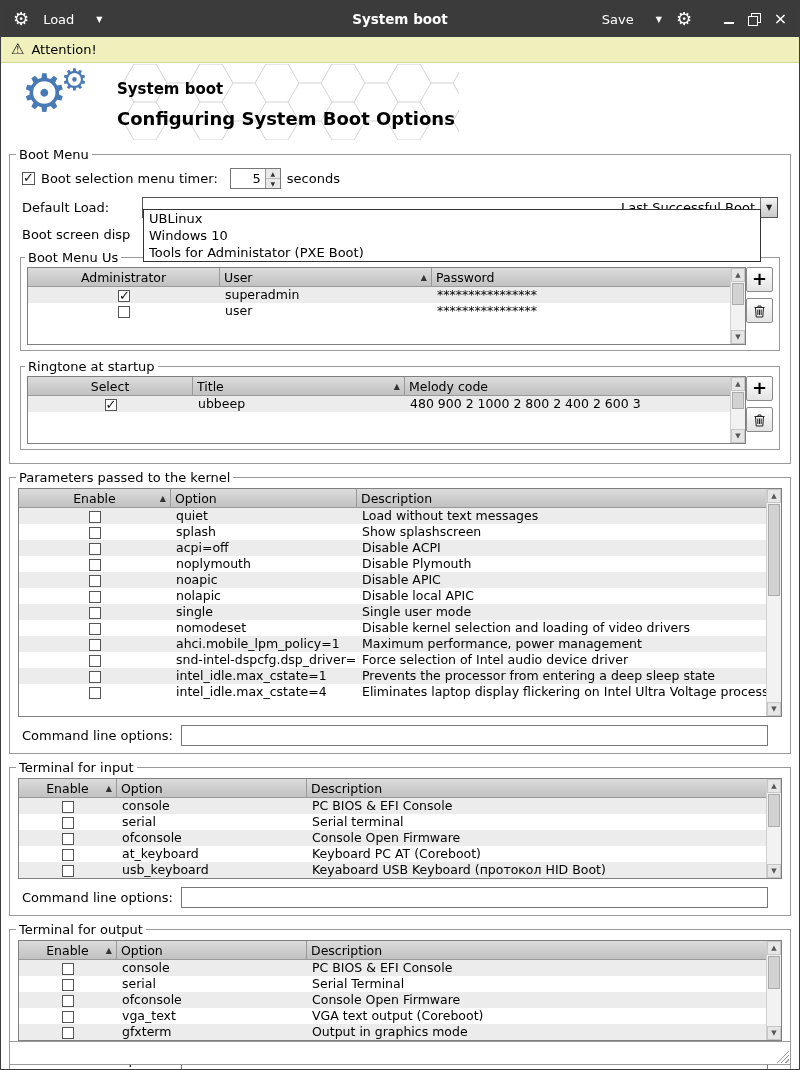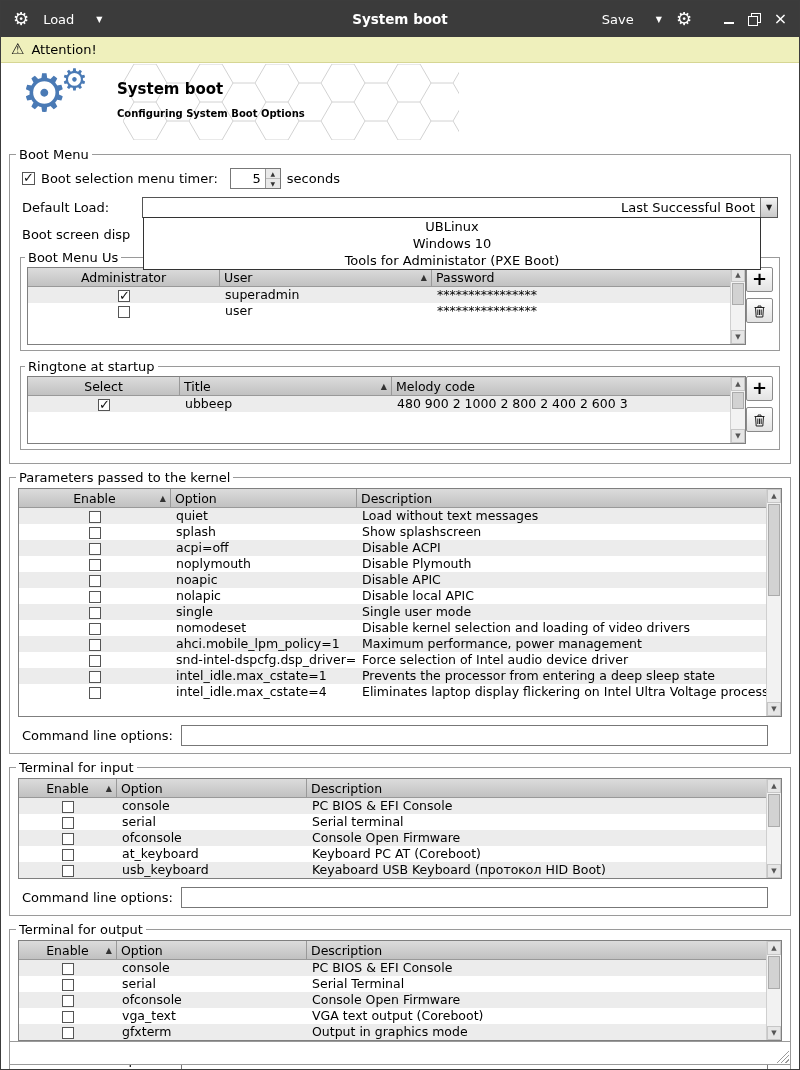--- a/index.html
+++ b/index.html
@@ -27,21 +27,21 @@
   .warn-icon {font-size:15px; line-height:1; color:#111;}
 
   
   .header {height:80px; position:relative; background:#fff;}
   .hexpat {position:absolute; left:122px; top:1px;}
   .gears {position:absolute; left:20px; top:8px; width:92px; height:68px; color:#4a7ab5;}
   .gear-big {font-size:52px; position:absolute; left:0; top:-4px; line-height:1;}
   .gear-small {font-size:30px; position:absolute; left:40px; top:-6px; line-height:1;}
   .header-text {position:absolute; left:116px; top:17px;}
   .h-title {font-weight:bold; font-size:15px; margin-bottom:10px;}
-  .h-sub {font-weight:bold; font-size:10px;}
+  .h-sub {font-weight:bold; font-size:18px;}
 
   
   fieldset.group {margin:4px 8px 6px; border:1px solid #9a9a9a; padding:1px 6px 5px;}
   fieldset legend {padding:0 3px; font-size:13px;}
   fieldset.subgroup {margin:0 4px 8px; border:1px solid #9a9a9a; padding:0 4px 5px;}
 
   .frow {display:flex; align-items:center; gap:6px; padding:5px 6px;}
 
   .cb {display:inline-block; width:13px; height:13px; border:1px solid #555; background:#fff; position:relative; flex:0 0 auto;}
   .cb.checked::after {content:"✓"; position:absolute; left:0; top:-3px; font-size:13px; font-weight:bold; color:#111;}
@@ -50,21 +50,21 @@
   .spin-input {width:34px; border:none; outline:none; text-align:right; padding-right:4px; font:inherit;}
   .spin-btns {display:flex; flex-direction:column; width:15px; border-left:1px solid #999;}
   .spin-b {flex:1; font-size:6px; display:flex; align-items:center; justify-content:center; background:#e9e9e9; color:#333;}
   .spin-b + .spin-b {border-top:1px solid #bbb;}
 
   .combo-row {padding:3px 6px 2px;}
   .combo-label {width:114px; flex:0 0 auto;}
   .combo {flex:1; height:21px; border:1px solid #555; background:#fff; display:flex; position:relative; z-index:30;}
   .combo-value {flex:1; padding:2px 5px; white-space:nowrap; overflow:hidden;text-align:right;}
   .combo-btn {width:17px; background:linear-gradient(#f4f4f4,#c9c9c9); border-left:1px solid #777; display:flex; align-items:center; justify-content:center; font-size:8px; color:#222;}
-  .combo-list {position:absolute; top:19px; left:0; right:16px; background:#fff; border:1px solid #333;text-align:center;}
+  .combo-list {position:absolute; top:11px; left:0; right:16px; background:#fff; border:1px solid #333;}
   .dd-item {height:17px; line-height:17px; padding:0 5px; white-space:nowrap; overflow:hidden;}
 
   .bootscreen-row {padding:7px 6px 8px;}
 
   
   .tbl-area {display:flex; gap:0; padding:2px 2px 0;}
   .tbl {position:relative; border:1px solid #7f7f7f; background:#fff; flex:1;}
   .tbl-clip {position:absolute; left:0; top:0; right:15px; bottom:0; overflow:hidden;}
   table {width:100%; border-collapse:separate; border-spacing:0; table-layout:fixed;}
   thead th {background:linear-gradient(#dcdcdc,#c1c1c1); border-right:1px solid #999; border-bottom:1px solid #999;
@@ -73,21 +73,21 @@
   thead th:last-child {border-right:none;}
   thead th:first-child {text-align:center;}
   .sort {position:absolute; right:4px; top:5px; font-size:8px; color:#333;}
   tbody td {height:16px; line-height:16px; padding:0 5px; font-size:12.5px; white-space:nowrap; overflow:hidden;}
   tbody tr:nth-child(odd) {background:#ececec;}
   td.cb-cell {text-align:center;}
   td.cb-cell .cb {vertical-align:middle; width:12px; height:12px;}
 
   .users-tbl th:nth-child(1){width:192px;}
   .users-tbl th:nth-child(2){width:212px;}
-  .ring-tbl  th:nth-child(1){width:152px;margin-left:40px;}
+  .ring-tbl  th:nth-child(1){width:165px;margin-left:40px;}
   .ring-tbl  th:nth-child(2){width:212px;}
   .kern-tbl  th:nth-child(1){width:152px;}
   .kern-tbl  th:nth-child(2){width:186px;}
   .term-tbl  th:nth-child(1){width:98px;}
   .term-tbl  th:nth-child(2){width:190px;}
 
   .h-users {height:78px;}
   .h-ring  {height:68px;}
   .h-kern  {height:229px;}
   .h-term  {height:101px;}

